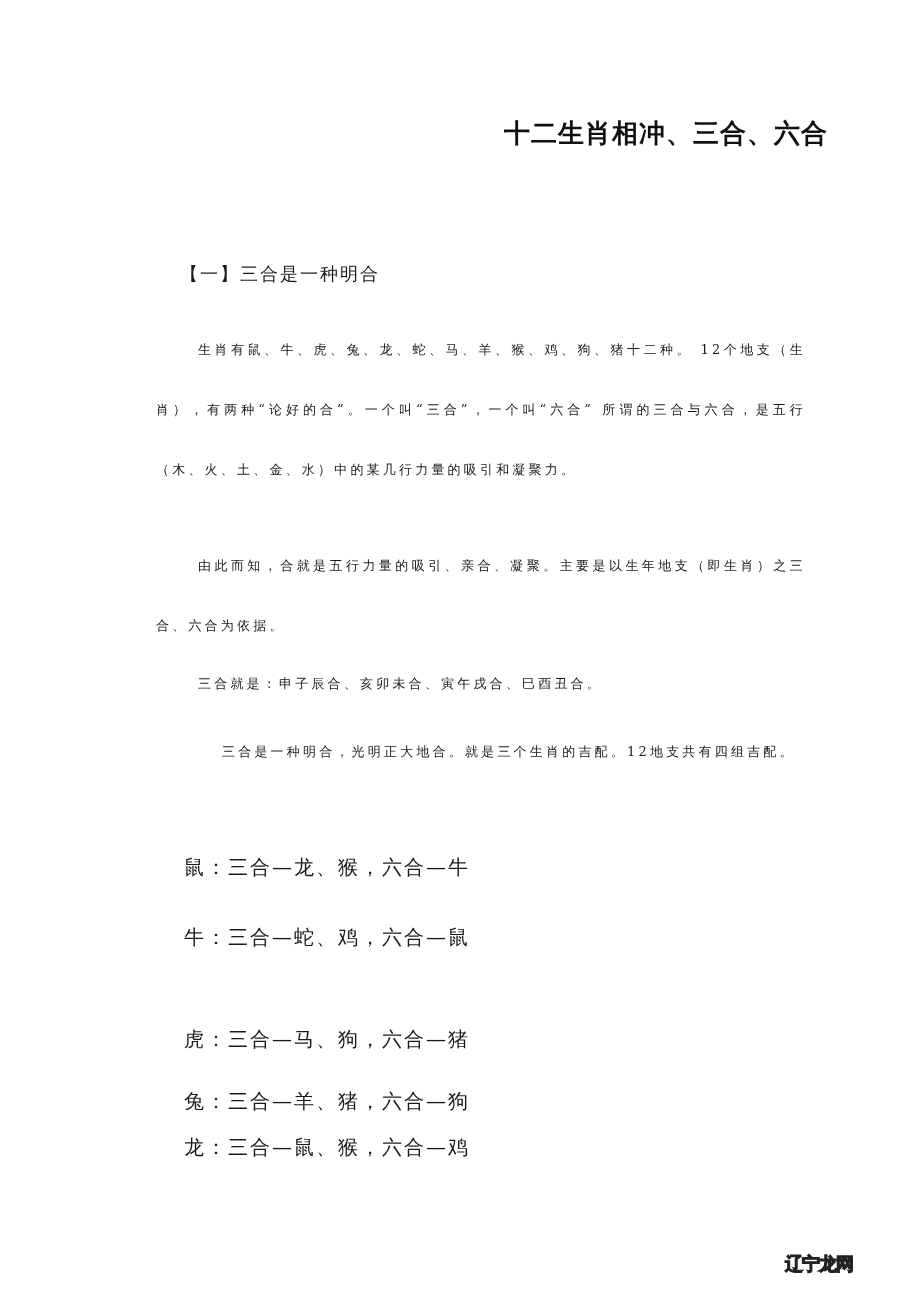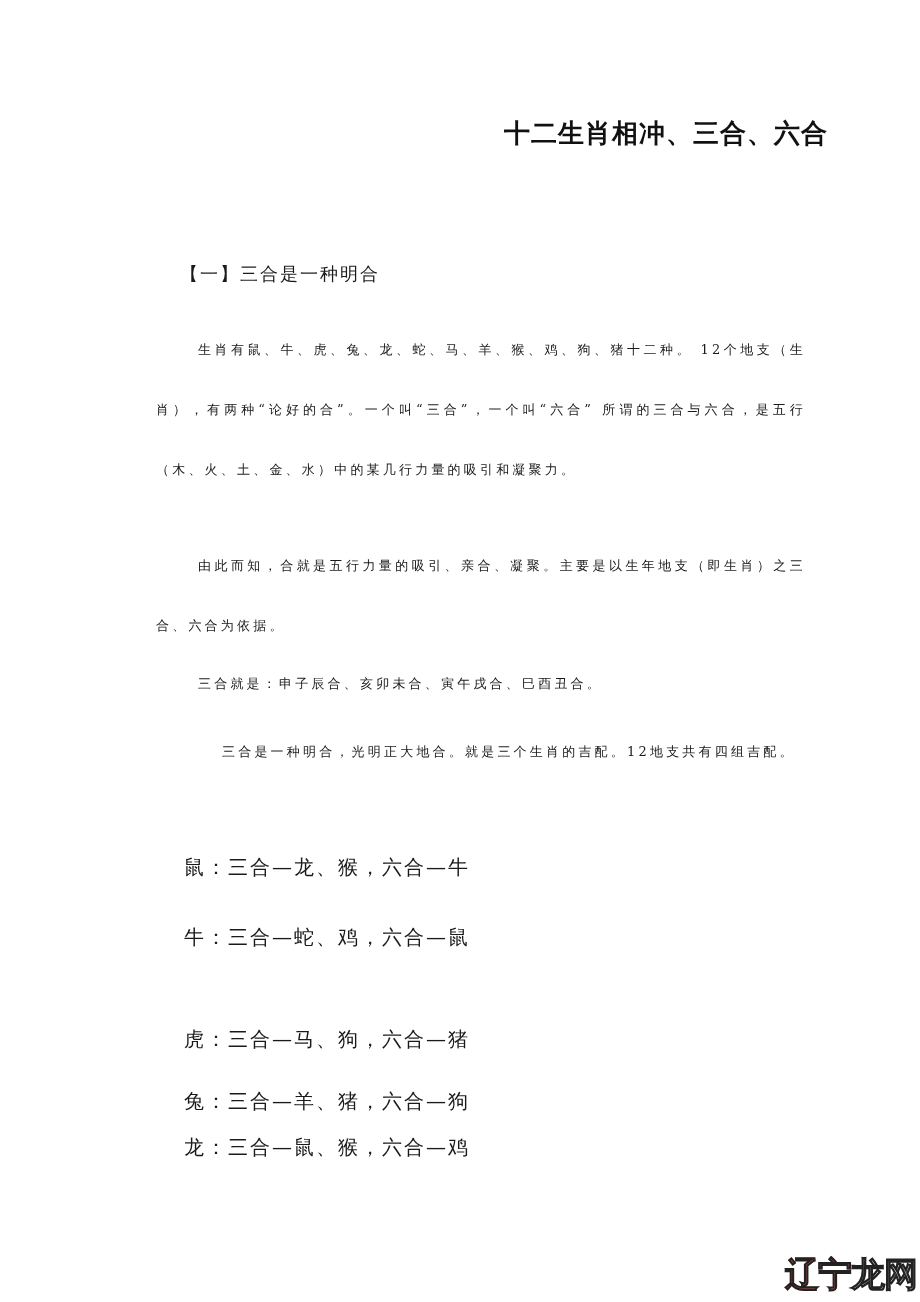--- a/index.html
+++ b/index.html
@@ -17,21 +17,21 @@
   }
   .para {
     position: absolute; left: 156px; width: 650px; font-size: 13px; line-height: 60px;
     letter-spacing: 3.2px; text-indent: 42px; text-align: justify;
   }
   .pair {
     position: absolute; left: 184px; font-size: 20px; letter-spacing: 2px;
   }
   .watermark {
     position: absolute; left: 785px; top: 1252px; font-family: "DejaVu Sans", sans-serif;
-    font-size: 34px; font-weight: bold; letter-spacing: -1px;
+    font-size: 18px; font-weight: bold; letter-spacing: -1px;
   }
   .wm-red { color: #e8401c; -webkit-text-stroke: 1px #222; }
   .wm-white { color: #ffffff; -webkit-text-stroke: 1.2px #222; }
 </style>
 </head>
 <body>
 
 <div class="title">十二生肖相冲、三合、六合</div>
 
 <div class="section-head">【一】三合是一种明合</div>

